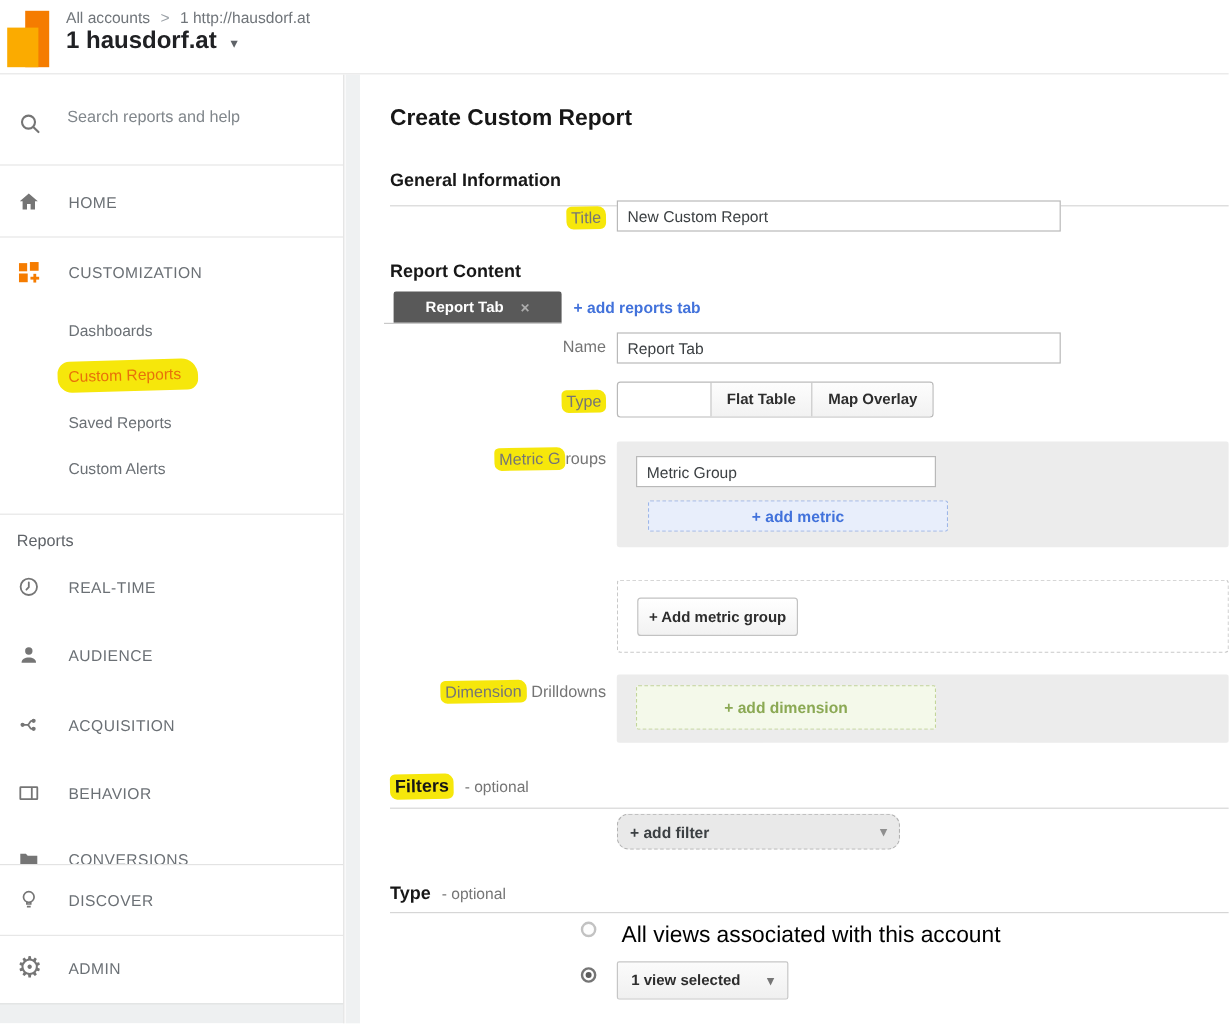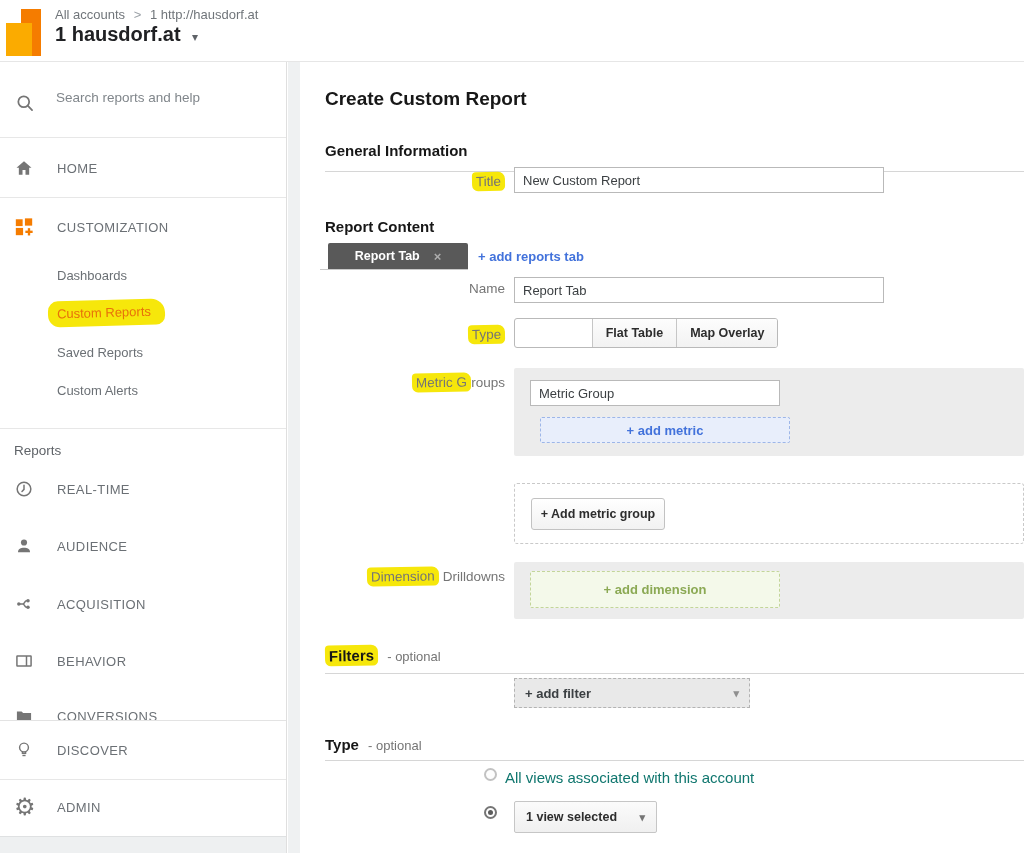--- a/index.html
+++ b/index.html
@@ -76,29 +76,29 @@
     border:1px dashed #9db6e8; border-radius:2px; color:#4272db; font-size:13px; font-weight:700;
     display:flex; align-items:center; justify-content:center; cursor:pointer;margin-left:10px; }
   .add-mg-btn { position:absolute; left:16px; top:14px; width:134px; height:32px;
     background:linear-gradient(#ffffff,#f2f2f2); border:1px solid #c2c2c2; border-radius:3px;
     font-size:12.5px; font-weight:700; color:#2d2d2d; display:flex; align-items:center;
     justify-content:center; cursor:pointer; }
   .add-dim { position:absolute; left:16px; top:9px; width:250px; height:37px; background:#f4f9ea;
     border:1px dashed #c3d59a; border-radius:2px; color:#8ba954; font-size:13px; font-weight:700;
     display:flex; align-items:center; justify-content:center; cursor:pointer; }
   .add-filter { position:absolute; left:214px; top:616px; width:236px; height:30px; background:#e9e9e9;
-    border:1px dashed #b3b3b3; border-radius:0; display:flex; align-items:center; padding:0 10px;
+    border:1px dashed #b3b3b3; border-radius:10px; display:flex; align-items:center; padding:0 10px;
     font-size:13px; font-weight:700; color:#3c4043; cursor:pointer; }
   .add-filter .caret { margin-left:auto; color:#8f8f8f; font-size:11px; }
   .radio { position:absolute; width:13px; height:13px; border:2px solid #c2c2c2; border-radius:50%;
     background:#fdfdfd; cursor:pointer; }
   .radio.sel { border-color:#757575; }
   .radio.sel::after { content:''; position:absolute; left:2px; top:2px; right:2px; bottom:2px;
     border-radius:50%; background:#5c5c5c; }
-  .radio-label { position:absolute; left:205px; font-size:15px; color:#0f766e; }
+  .radio-label { position:absolute; left:218px; font-size:19px; color:#000000; }
   .view-btn { position:absolute; left:214px; top:739px; width:143px; height:32px;
     background:linear-gradient(#fbfbfb,#f0f0f0); border:1px solid #c6c6c6; border-radius:2px;
     display:flex; align-items:center; padding:0 11px; font-size:12.5px; font-weight:700;
     color:#2d2d2d; cursor:pointer; }
   .view-btn .caret { margin-left:auto; color:#757575; font-size:11px; }
 </style>
 </head>
 <body>
 
 <div class="app">

